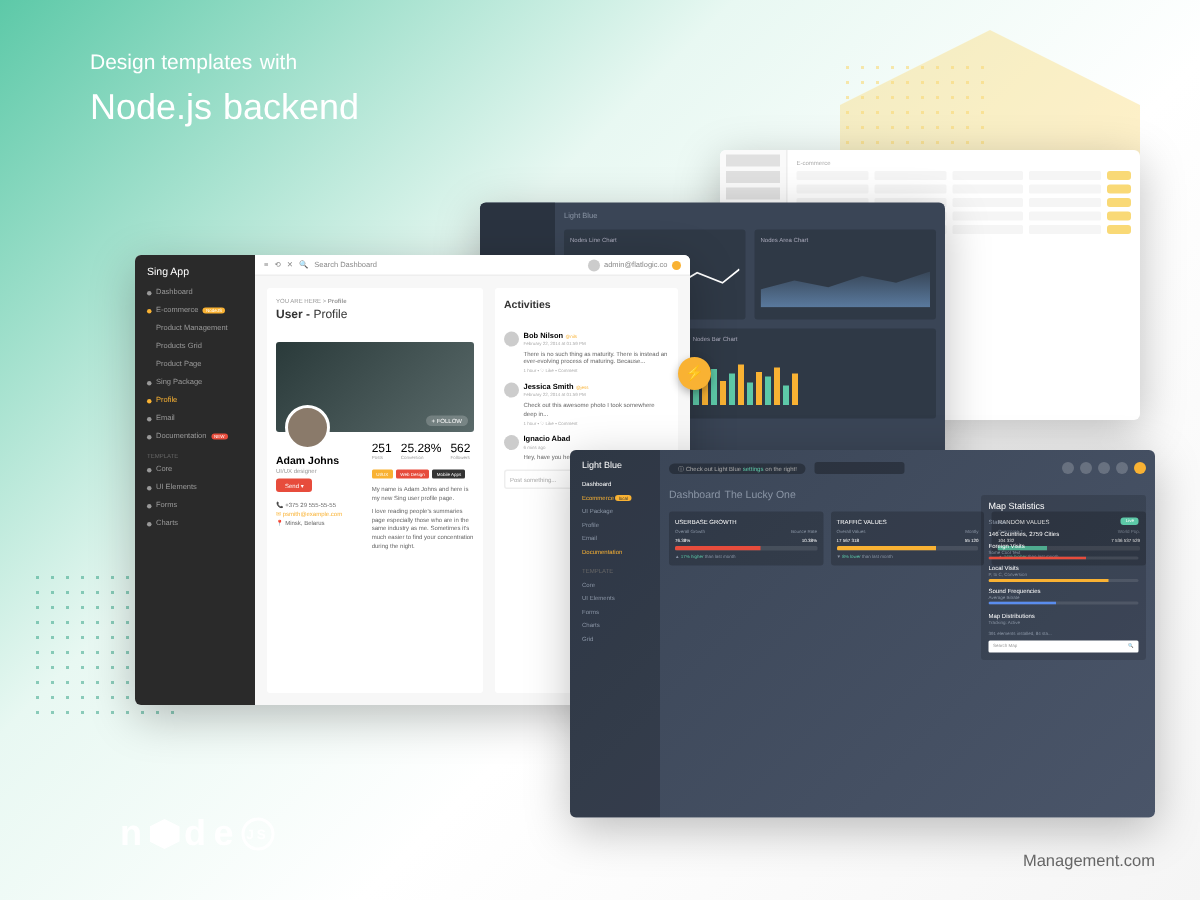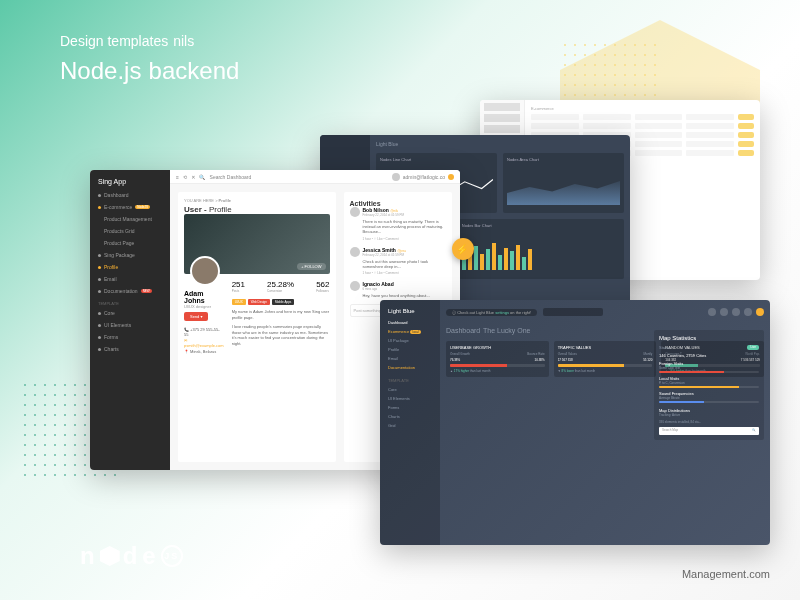--- a/index.html
+++ b/index.html
@@ -51,27 +51,27 @@
 .m-profile .sb-item { color: #999; font-size: 5px; padding: 3px 4px; display: flex; align-items: center; gap: 3px; }
 .m-profile .sb-item.active { color: #f9b233; }
 .m-profile .sb-item .dot { width: 3px; height: 3px; background: currentColor; border-radius: 50%; }
 .m-profile .sb-header { color: #666; font-size: 4px; padding: 4px 4px 1px; text-transform: uppercase; }
 .m-profile .badge-new { background: #e74c3c; color: #fff; font-size: 3px; padding: 0 2px; border-radius: 2px; }
 .m-profile .content { flex: 1; display: flex; background: #f7f7f7; }
 .m-profile .left { flex: 1.2; background: #fff; margin: 8px 4px 8px 8px; border-radius: 2px; padding: 6px; }
 .m-profile .right { flex: 1; background: #fff; margin: 8px 8px 8px 4px; border-radius: 2px; padding: 6px; }
 .m-profile .topbar { position: absolute; top: 0; left: 80px; right: 0; height: 14px; background: #fff; border-bottom: 1px solid #eee; display: flex; align-items: center; padding: 0 6px; gap: 4px; font-size: 5px; color: #888; }
 .m-profile .breadcrumb { font-size: 4px; color: #999; }
-.m-profile h4 { font-size: 8px; color: #333; margin: 2px 0 0; }
+.m-profile h4 { font-size: 8px; color: #333; margin: 2px 0 14px; }
 .m-profile .hero-img { width: 100%; height: 60px; background: linear-gradient(135deg, #2a3a3a, #5a6a6a); border-radius: 2px; position: relative; }
 .m-profile .avatar { width: 30px; height: 30px; border-radius: 50%; background: #8a7a6a; border: 2px solid #fff; position: absolute; bottom: -12px; left: 6px; }
 .m-profile .follow { position: absolute; bottom: 4px; right: 4px; background: rgba(255,255,255,0.2); color: #fff; font-size: 4px; padding: 1px 4px; border-radius: 6px; }
 .m-profile .uname { font-size: 7px; font-weight: 600; margin-top: 16px; }
 .m-profile .urole { font-size: 4px; color: #999; }
-.m-profile .stats { display: flex; gap: 22px; margin: 6px 0; }
+.m-profile .stats { display: flex; gap: 6px; margin: 6px 0; }
 .m-profile .stat { text-align: left; }
 .m-profile .stat-v { font-size: 8px; font-weight: 300; }
 .m-profile .stat-l { font-size: 3px; color: #999; }
 .m-profile .tags { display: flex; gap: 2px; margin: 4px 0; }
 .m-profile .tag { font-size: 3px; padding: 1px 3px; border-radius: 1px; color: #fff; }
 .m-profile .contact { font-size: 4px; color: #666; margin: 1px 0; }
 .m-profile .btn-send { background: #e74c3c; color: #fff; font-size: 4px; padding: 2px 6px; border-radius: 2px; display: inline-block; margin-top: 3px; }
 .m-profile .bio { font-size: 4px; color: #666; margin-top: 4px; line-height: 1.4; }
 .m-profile .activity { margin-bottom: 6px; }
 .m-profile .act-head { display: flex; gap: 3px; align-items: center; }
@@ -123,21 +123,21 @@
 .action-btn { position: absolute; top: 238px; left: 452px; width: 22px; height: 22px; background: #f9b233; border-radius: 50%; box-shadow: 0 2px 6px rgba(0,0,0,0.3); z-index: 10; display: flex; align-items: center; justify-content: center; color: #fff; font-size: 10px; }
 </style>
 </head>
 <body>
 
 <div class="hexagon"></div>
 <div class="bg-dots tl"></div>
 <div class="bg-dots bl"></div>
 
 <div class="heading">
-  <h2><span>Design templates</span> <span>nils</span></h2>
+  <h2><span>Design templates</span> <span>with</span></h2>
   <h1><span>Node.js</span> <span>backend</span></h1>
 </div>
 
 <div class="mockup m-product">
   <div class="side">
     <div class="side-item"></div>
       <div class="side-item"></div>
       <div class="side-item"></div>
       <div class="side-item"></div>
       <div class="side-item"></div>

